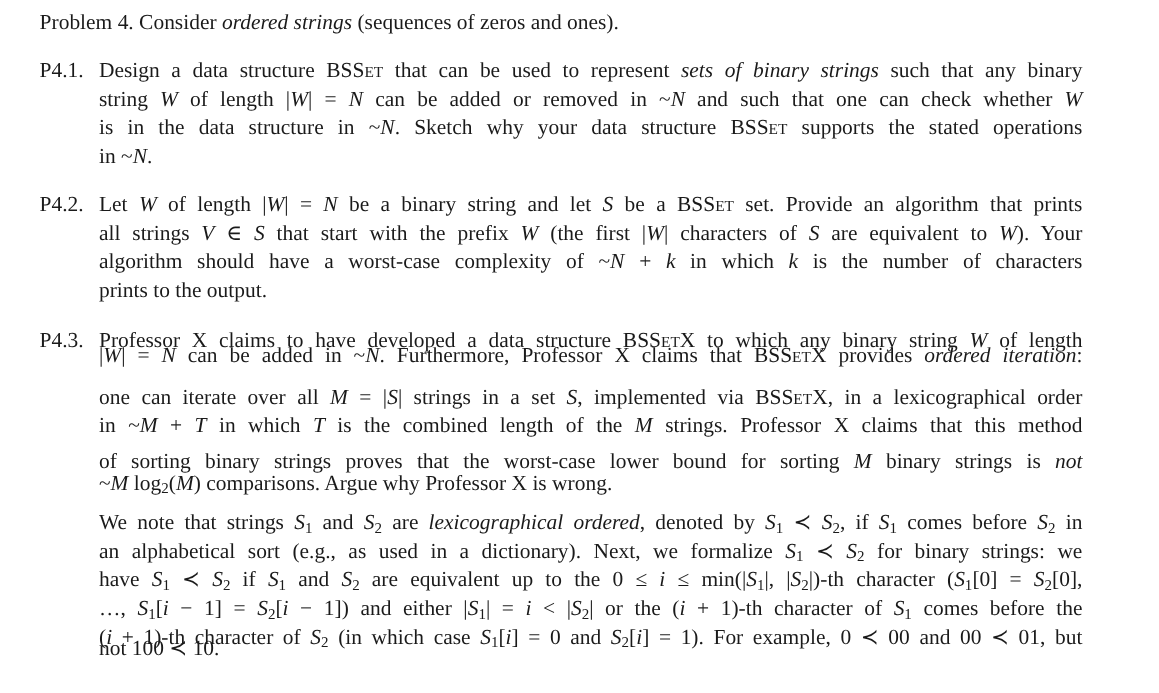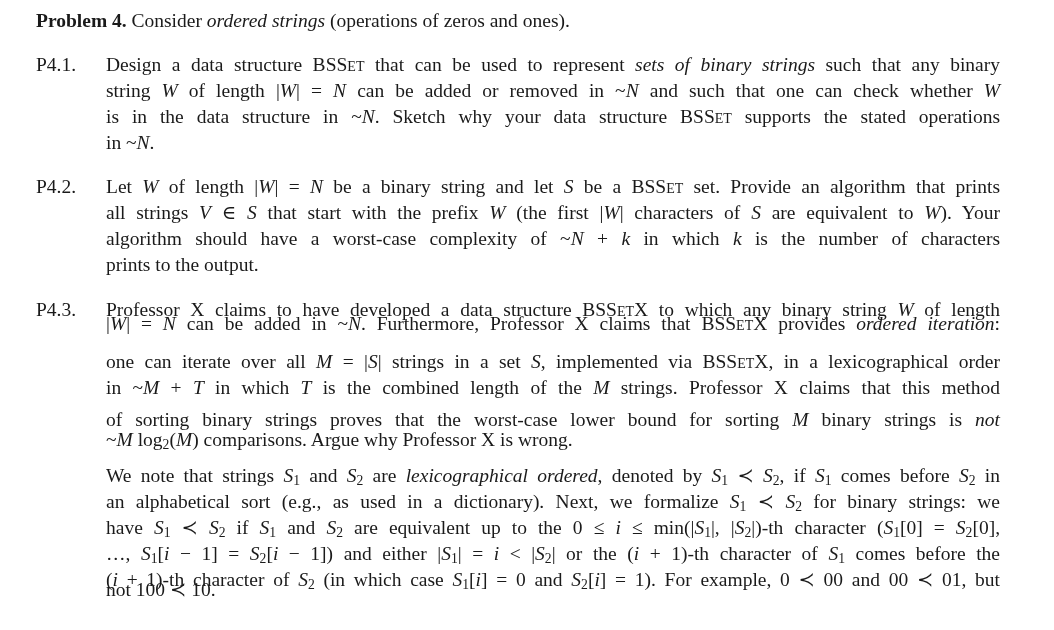--- a/index.html
+++ b/index.html
@@ -5,36 +5,36 @@
   html, body { margin: 0; padding: 0; background: #ffffff; }
   body {
     width: 1054px; height: 630px; position: relative; overflow: hidden;
     font-family: "Liberation Serif", "DejaVu Serif", serif;
     color: #1a1a1a; font-size: 19.5px;
   }
   .line {
     position: absolute; left: 90px; width: 894px;
     height: 26px; line-height: 26px;
     white-space: nowrap;
-    text-align: justify; text-align-last: justify; margin-left: 16px;
+    text-align: justify; text-align-last: justify;
   }
   .line.last { text-align-last: left; }
   .title { position: absolute; left: 36px; top: 8px; height: 26px; line-height: 26px; white-space: nowrap; }
-  .title b { font-weight: bold; text-align: center; }
+  .title b { font-weight: normal; text-align: center; }
   .label { position: absolute; left: 36px; height: 26px; line-height: 26px; }
   i, .m { font-style: italic; }
   .sc { font-variant: small-caps; }
   sub { font-size: 0.7em; vertical-align: -0.25em; line-height: 0; }
 </style>
 </head>
 <body>
 
 <div class="title">
   <b>Problem 4.</b>
-  <span>Consider </span><i>ordered strings</i><span> (operations of zeros and ones).</span>
+  <span>Consider </span><i>ordered strings</i><span> (sequences of zeros and ones).</span>
 </div>
 
 <div>
   <div class="label" style="top:52px">P4.1.</div>
   <div class="line" style="top:52px">Design a data structure BS<span class="sc">Set</span> that can be used to represent <i>sets of binary strings</i> such that any binary</div>
   <div class="line" style="top:78px">string <i>W</i> of length |<i>W</i>| = <i>N</i> can be added or removed in ~<i>N</i> and such that one can check whether <i>W</i></div>
   <div class="line" style="top:104px">is in the data structure in ~<i>N</i>. Sketch why your data structure BS<span class="sc">Set</span> supports the stated operations</div>
   <div class="line last" style="top:130px">in ~<i>N</i>.</div>
 </div>
 

